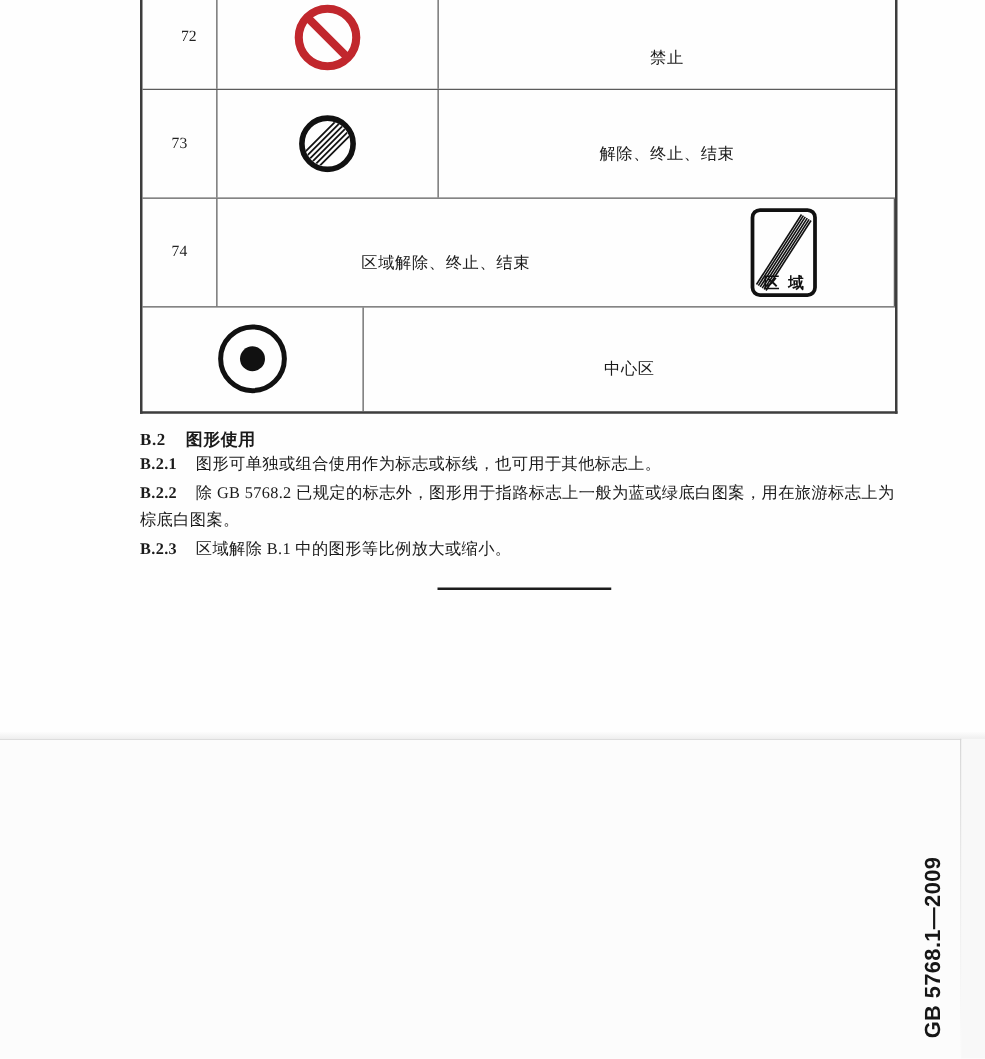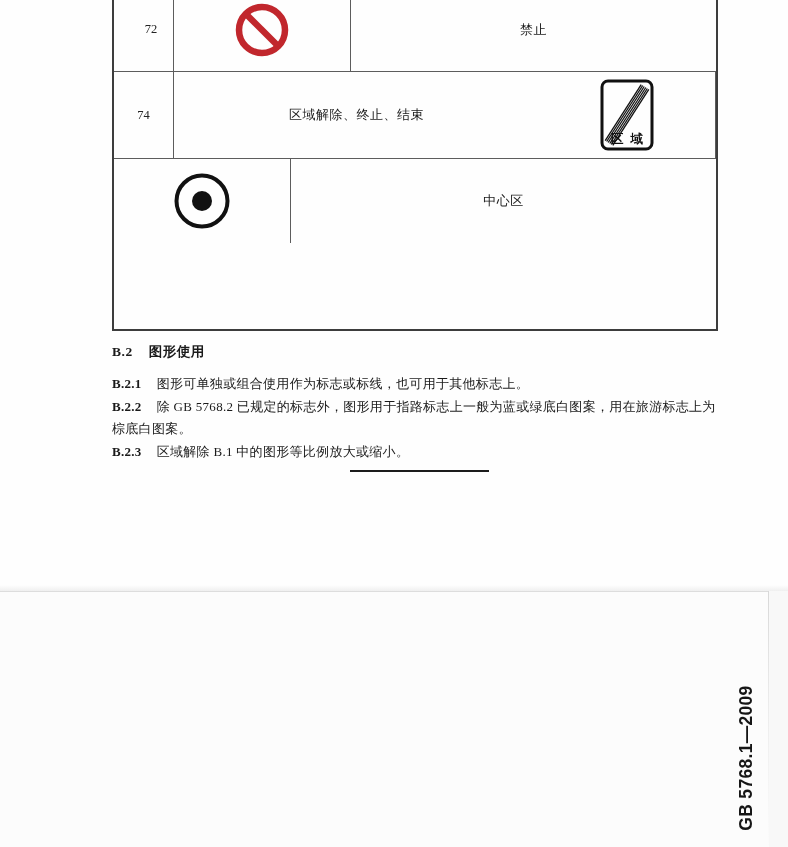--- a/index.html
+++ b/index.html
@@ -12,30 +12,30 @@
   .doc-table{
     position:absolute;left:112px;top:0;width:606px;height:331px;box-sizing:border-box;
     border-left:2px solid #3d3d3d;border-right:2px solid #3d3d3d;border-bottom:2px solid #3d3d3d;
     display:flex;flex-direction:column;background:transparent;
   }
   .trow{display:flex;box-sizing:border-box;}
   .trow + .trow{border-top:1px solid #5c5c5c;}
   .cell{box-sizing:border-box;display:flex;align-items:center;justify-content:center;}
   .cell.num{width:60px;border-right:1px solid #5c5c5c;font-size:12.5px;color:#222;}
   .cell.sym{width:177px;border-right:1px solid #5c5c5c;}
-  .cell.desc{flex:1;font-size:13px;letter-spacing:0.5px;color:#1a1a1a;}
+  .cell.desc{flex:1;font-size:13px;letter-spacing:0.5px;color:#1a1a1a;margin-top:16px;}
   
   .trow.cut .cell{align-items:flex-start;}
   .trow.cut .cell.num{padding-top:22px;padding-left:15px;}
   .trow.cut .cell.desc{padding-top:21px;}
   .trow.cut .cell.sym{padding-top:3px;}
 
   
   .section{position:absolute;left:112px;top:344px;width:616px;}
-  .heading{font-weight:bold;font-size:13.5px;line-height:16px;margin-bottom:13px;letter-spacing:0.5px;}
+  .heading{font-weight:bold;font-size:13.5px;line-height:16px;letter-spacing:0.5px;}
   .heading .hlabel{margin-right:16px;}
   .clause{margin:0;font-size:13px;line-height:22.5px;letter-spacing:0.3px;}
   .clause .clabel{font-weight:bold;margin-right:15px;}
 
   .end-rule{position:absolute;left:350px;top:470px;width:139px;height:0;border-top:2px solid #1c1c1c;}
 
   
   .page-edge-shade{position:absolute;left:0;top:585px;width:788px;height:6px;
     background:linear-gradient(#fefefe,#efefef);}
   .page-lower{position:absolute;left:0;top:591px;width:788px;height:256px;
@@ -62,20 +62,42 @@
       <div class="cell num">72</div>
       <div class="cell sym">
         <svg width="54" height="54" viewBox="0 0 54 54">
           <circle cx="27" cy="27" r="23" fill="none" stroke="#c1272d" stroke-width="6.5"></circle>
           <line x1="10.7" y1="10.7" x2="43.3" y2="43.3" stroke="#c1272d" stroke-width="6.5"></line>
         </svg>
       </div>
       <div class="cell desc">禁止</div>
     </div>
 
+    <div class="trow" style="height:88px">
+      <div class="cell num">73</div>
+      <div class="cell sym">
+        <svg width="46" height="46" viewBox="0 0 46 46">
+          <defs>
+              <clipPath id="clip73">
+                <circle cx="23" cy="23" r="18.2"></circle>
+              </clipPath>
+            </defs>
+          <circle cx="23" cy="23" r="20.5" fill="none" stroke="#111" stroke-width="4.5"></circle>
+          <g clip-path="url(#clip73)" stroke="#111" stroke-width="1.4">
+            <line x1="38.5" y1="-3.9" x2="-3.9" y2="38.5"></line>
+            <line x1="40.8" y1="-1.6" x2="-1.6" y2="40.8"></line>
+            <line x1="43.1" y1="0.7" x2="0.7" y2="43.1"></line>
+            <line x1="45.3" y1="2.9" x2="2.9" y2="45.3"></line>
+            <line x1="47.6" y1="5.2" x2="5.2" y2="47.6"></line>
+            <line x1="49.9" y1="7.5" x2="7.5" y2="49.9"></line>
+          </g>
+        </svg>
+      </div>
+      <div class="cell desc">解除、终止、结束</div>
+    </div>
 
     <div class="trow" style="height:87px">
       <div class="cell num">74</div>
       <div class="cell desc">区域解除、终止、结束</div>
       <div class="cell sym">
         <svg width="54" height="72" viewBox="0 0 54 72">
           <defs>
               <clipPath id="clip74">
                 <rect x="3.5" y="3.5" width="47" height="65" rx="5"></rect>
               </clipPath>

